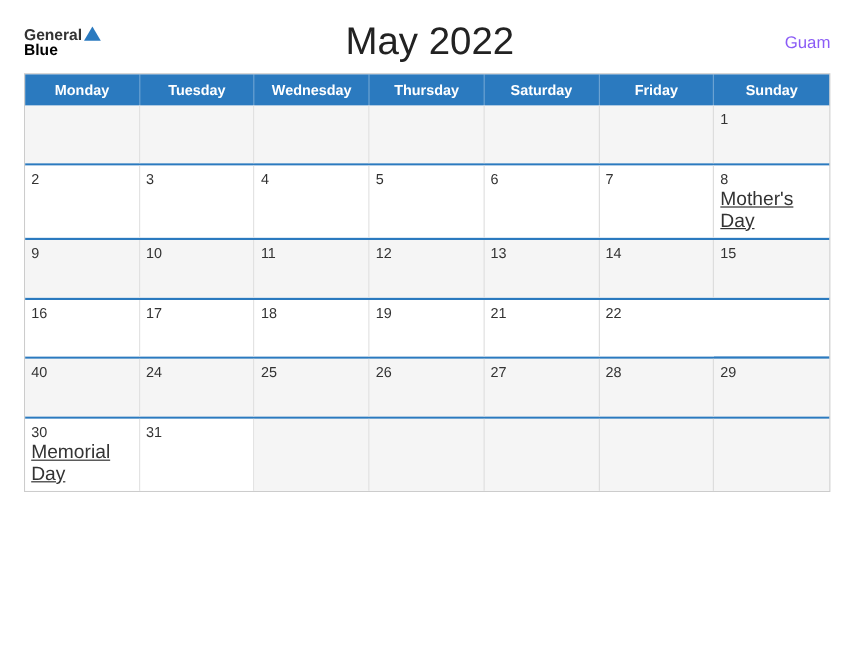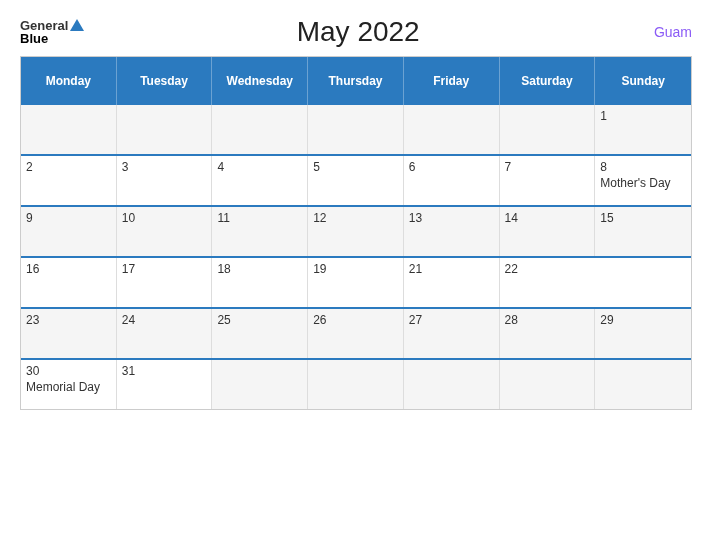--- a/index.html
+++ b/index.html
@@ -54,21 +54,21 @@
     .logo-text-wrap {
       display: flex;
       flex-direction: column;
       align-items: flex-start;
     }
     .logo-row1 {
       display: flex;
       align-items: center;
     }
     .calendar-title {
-      font-size: 28px;
+      font-size: 32px;
       font-weight: normal;
       color: #222;
       text-align: center;
       flex: 1;
     }
     .region-label {
       font-size: 14px;
       color: #8b5cf6;
       font-weight: normal;
       text-align: right;
@@ -84,21 +84,21 @@
     .cal-header-row {
       display: grid;
       grid-template-columns: repeat(7, 1fr);
       background: #2b7abf;
     }
     .cal-header-cell {
       color: #fff;
       font-size: 12px;
       font-weight: bold;
       text-align: center;
-      padding: 17px 4px;
+      padding: 6px 4px;
       border-right: 1px solid rgba(255,255,255,0.3);
     }
     .cal-header-cell:last-child { border-right: none; }
     .cal-body {
       flex: 1;
       display: flex;
       flex-direction: column;
     }
     .cal-week {
       display: grid;
@@ -118,24 +118,25 @@
     }
     .cal-cell:last-child { border-right: none; }
     .cal-cell.empty { background: #f5f5f5; }
     .cal-cell.gray-bg { background: #f5f5f5; }
     .day-num {
       font-size: 12px;
       color: #333;
       display: block;
     }
     .holiday-label {
-      font-size: 12px;
+      font-size: 16px;
       color: #333;
       display: block;
       margin-top: 2px;
+      text-decoration: underline;
     }
   </style>
 </head>
 <body>
 
 <div class="page">
 
   <div class="header">
 
     <div class="logo">
@@ -153,22 +154,22 @@
     <div class="region-label">Guam</div>
   </div>
 
   <div class="calendar">
 
     <div class="cal-header-row">
     <div class="cal-header-cell">Monday</div>
         <div class="cal-header-cell">Tuesday</div>
         <div class="cal-header-cell">Wednesday</div>
         <div class="cal-header-cell">Thursday</div>
+        <div class="cal-header-cell">Saturday</div>
         <div class="cal-header-cell">Friday</div>
-        <div class="cal-header-cell">Saturday</div>
         <div class="cal-header-cell">Sunday</div>
       </div>
 
     <div class="cal-body">
     <div class="cal-week">
           <div class="cal-cell empty"></div>
           <div class="cal-cell empty"></div>
           <div class="cal-cell empty"></div>
           <div class="cal-cell empty"></div>
           <div class="cal-cell empty"></div>
@@ -239,21 +240,21 @@
           </div>
           <div class="cal-cell">
             <span class="day-num">21</span>
           </div>
           <div class="cal-cell">
             <span class="day-num">22</span>
           </div>
         </div>
         <div class="cal-week">
           <div class="cal-cell gray-bg">
-            <span class="day-num">23</span>
+            <span class="day-num">40</span>
           </div>
           <div class="cal-cell gray-bg">
             <span class="day-num">24</span>
           </div>
           <div class="cal-cell gray-bg">
             <span class="day-num">25</span>
           </div>
           <div class="cal-cell gray-bg">
             <span class="day-num">26</span>
           </div>

